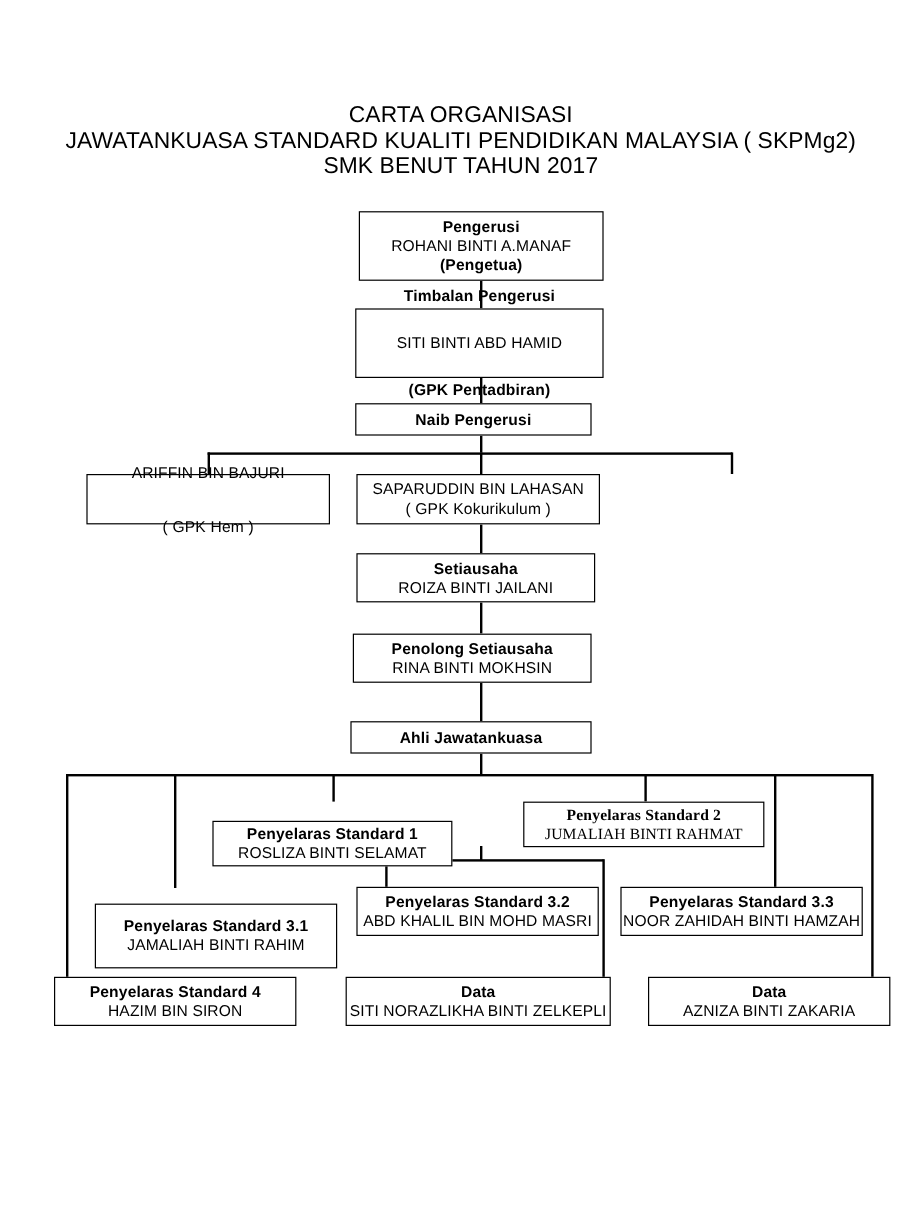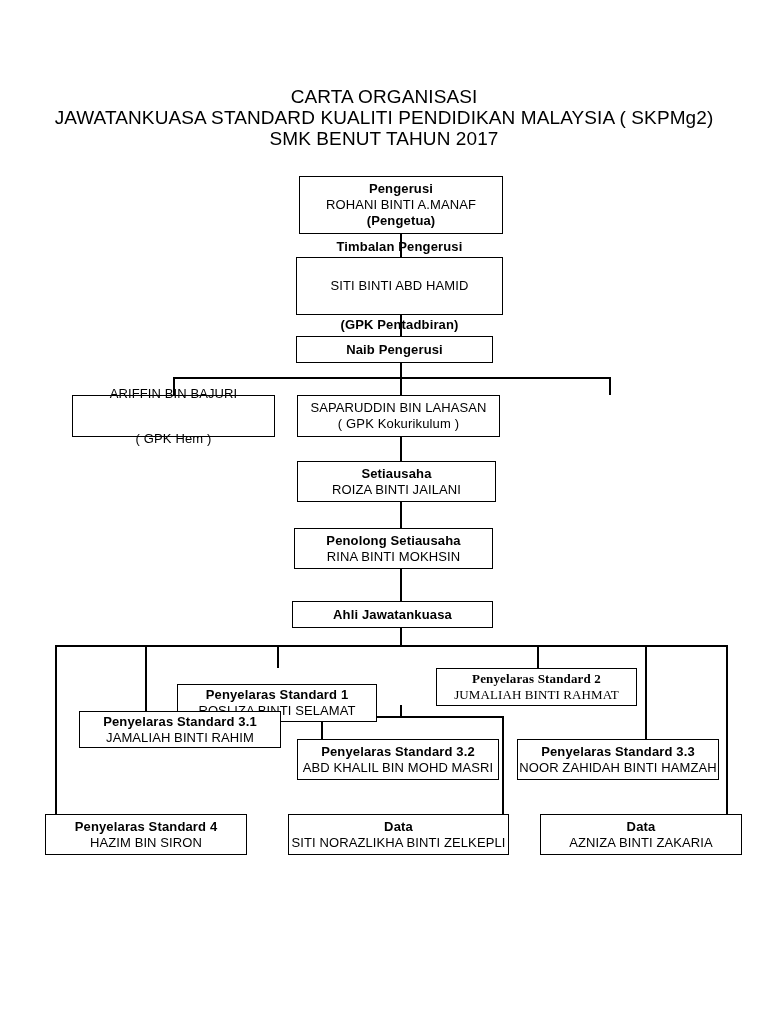--- a/index.html
+++ b/index.html
@@ -170,21 +170,21 @@
   <div class="node" style="left:177px; top:668px; width:200px; height:38px;margin-top:16px;">
     <span class="ln role">Penyelaras Standard 1</span>
     <span class="ln name">ROSLIZA BINTI SELAMAT</span>
   </div>
 
   <div class="node" style="left:436px; top:668px; width:201px; height:38px;font-family:Liberation Serif, serif;">
     <span class="ln role">Penyelaras Standard 2</span>
     <span class="ln name">JUMALIAH BINTI RAHMAT</span>
   </div>
 
-  <div class="node" style="left:79px; top:711px; width:202px; height:37px;">
+  <div class="node" style="left:79px; top:753px; width:202px; height:54px;">
     <span class="ln role">Penyelaras Standard 3.1</span>
     <span class="ln name">JAMALIAH BINTI RAHIM</span>
   </div>
 
   <div class="node" style="left:297px; top:739px; width:202px; height:41px;">
     <span class="ln role">Penyelaras Standard 3.2</span>
     <span class="ln name">ABD KHALIL BIN MOHD MASRI</span>
   </div>
 
   <div class="node" style="left:517px; top:739px; width:202px; height:41px;">

